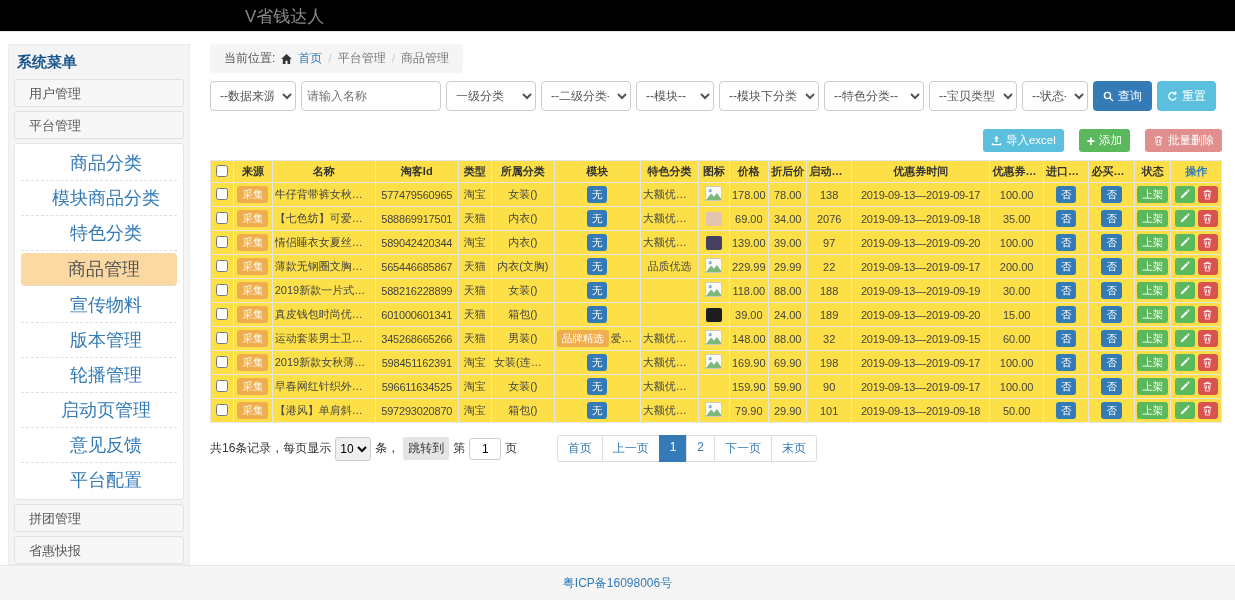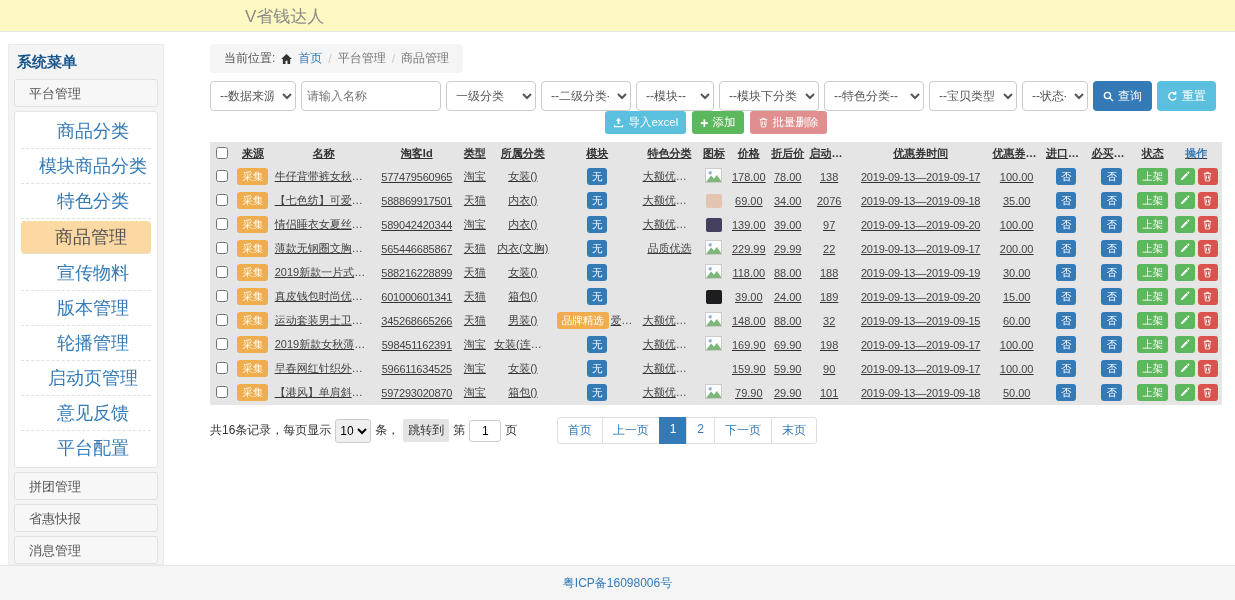--- a/index.html
+++ b/index.html
@@ -1,29 +1,29 @@
 <!DOCTYPE html>
 <html><head>
 <meta charset="utf-8">
 <style>
   * { box-sizing: border-box; margin: 0; padding: 0; }
   html,body { width:1235px; height:600px; overflow:hidden; }
   body { font-family:"Liberation Sans","DejaVu Sans",sans-serif; background:#fff; color:#333; }
   .page { position:relative; width:1235px; height:600px; overflow:hidden; }
 
   
-  .topbar { position:relative; height:32px; background:#fef9c3; border-bottom:1px solid #e7e7e7; }
+  .topbar { position:relative; height:32px; background:#000000; border-bottom:1px solid #e7e7e7; }
   .brand { position:absolute; left:245px; top:5px; font-size:17px; color:#8a8a8a; }
   .nav-right { position:absolute; left:868px; top:0; height:32px; display:flex; align-items:stretch; }
   .home-btn { width:38px; background:#e7e7e7; display:flex; align-items:center; justify-content:center; cursor:pointer; }
   .welcome { display:flex; align-items:center; gap:6px; padding:0 14px; font-size:13px; color:#777; cursor:pointer; }
   .caret { width:0; height:0; border-top:4px solid #777; border-left:4px solid transparent; border-right:4px solid transparent; }
 
   
-  .sidebar { position:absolute; left:8px; top:44px; width:156px; bottom:35px; background:#f4f4f4; border:1px solid #ececec; overflow:hidden; }
+  .sidebar { position:absolute; left:8px; top:44px; width:182px; bottom:35px; background:#f4f4f4; border:1px solid #ececec; overflow:hidden; }
   .sb-title { font-size:15px; font-weight:bold; color:#17558c; padding:8px 8px 7px; }
   .sb-group { height:28px; line-height:27px; background:#f7f7f7; border:1px solid #e1e1e1; border-radius:3px; margin:0 5px 4px; padding-left:14px; font-size:13px; color:#555; cursor:pointer; white-space:nowrap; overflow:hidden; }
   .sb-sub { background:#fff; border:1px solid #e5e5e5; border-radius:3px; margin:0 5px 4px; padding:2px 6px; }
   .sb-sub-item { padding:5px 4px 5px 18px; font-size:18px; color:#337ab7; border-bottom:1px dashed #e0e0e0; cursor:pointer; white-space:nowrap;text-align:center; }
   .sb-sub-item:last-child { border-bottom:none; }
   .sb-sub-item.active { background:#fcd8a3; border-radius:4px; color:#555; margin:2px 0; padding:4px 4px 4px 14px; }
 
   
   .main { position:absolute; left:210px; top:44px; width:1012px; bottom:35px; }
   .breadcrumb { display:inline-flex; align-items:center; gap:6px; background:#f5f5f5; border-radius:4px; padding:6px 14px; font-size:12px; color:#555; }
@@ -31,29 +31,29 @@
   .bc-sep { color:#ccc; }
   .bc-item { color:#777; }
 
   .filters { margin-top:8px; display:flex; gap:5px; align-items:center; }
   .fc { display:contents; }
   .filter-select, .filter-input { height:30px; border:1px solid #ccc; border-radius:4px; background:#fff; font-size:12px; color:#555; padding:0 5px; font-family:inherit; }
   .btn { display:inline-flex; align-items:center; gap:4px; border:none; border-radius:4px; color:#fff; cursor:pointer; font-family:inherit; }
   .btn-query { background:#337ab7; height:30px; padding:0 10px; font-size:12px; }
   .btn-reset { background:#5bc0de; height:30px; padding:0 10px; font-size:12px; }
 
-  .toolbar { display:flex; justify-content:center; gap:6px; }
+  .toolbar { margin-top:18px; display:flex; justify-content:flex-end; gap:15px; }
   .btn-sm { height:23px; padding:0 8px; font-size:11.5px; border-radius:3px; }
   .btn-import { background:#5bc0de; }
   .btn-add { background:#5cb85c; }
   .btn-batch { background:#e08e8e; }
   .plus { font-size:14px; font-weight:bold; line-height:1; }
 
   
-  .grid { width:100%; border-collapse:collapse; table-layout:fixed; margin-top:8px; background:#e5e5e5;text-decoration:underline; }
+  .grid { width:100%; border-collapse:collapse; table-layout:fixed; margin-top:8px; background:#fde047; }
   .grid th, .grid td { border:1px solid #e6e6e6; text-align:center; padding:3px 2px; white-space:nowrap; overflow:hidden; text-overflow:ellipsis; height:19px; vertical-align:middle; }
   .grid th { font-size:11px; font-weight:bold; color:#333; }
   .grid td { font-size:11px; color:#444; }
   .cell-taoke-id, .cell-coupon-time { font-size:10.5px; letter-spacing:-0.2px; }
   .op-col { color:#337ab7 !important; }
   .badge { display:inline-block; border-radius:3px; color:#fff; font-size:10.5px; line-height:1; padding:3px 5px; cursor:default; }
   .badge-blue { background:#337ab7; }
   .badge-orange { background:#f0ad4e; }
   .badge-green { background:#5cb85c; }
   .module-text { font-size:10.5px; color:#444; margin-left:2px; }
@@ -84,20 +84,21 @@
 
 <div class="page">
 
   <header class="topbar">
     <div class="brand">V省钱达人</div>
   </header>
 
   <aside class="sidebar">
     <div class="sb-title">系统菜单</div>
     <nav id="sidebar-menu">
+        <div class="sb-group">用户管理</div>
         <div class="sb-group">平台管理</div>
         <div class="sb-sub">
           <div class="sb-sub-item">商品分类</div>
           <div class="sb-sub-item">模块商品分类</div>
           <div class="sb-sub-item">特色分类</div>
           <div class="sb-sub-item active">商品管理</div>
           <div class="sb-sub-item">宣传物料</div>
           <div class="sb-sub-item">版本管理</div>
           <div class="sb-sub-item">轮播管理</div>
           <div class="sb-sub-item">启动页管理</div>

